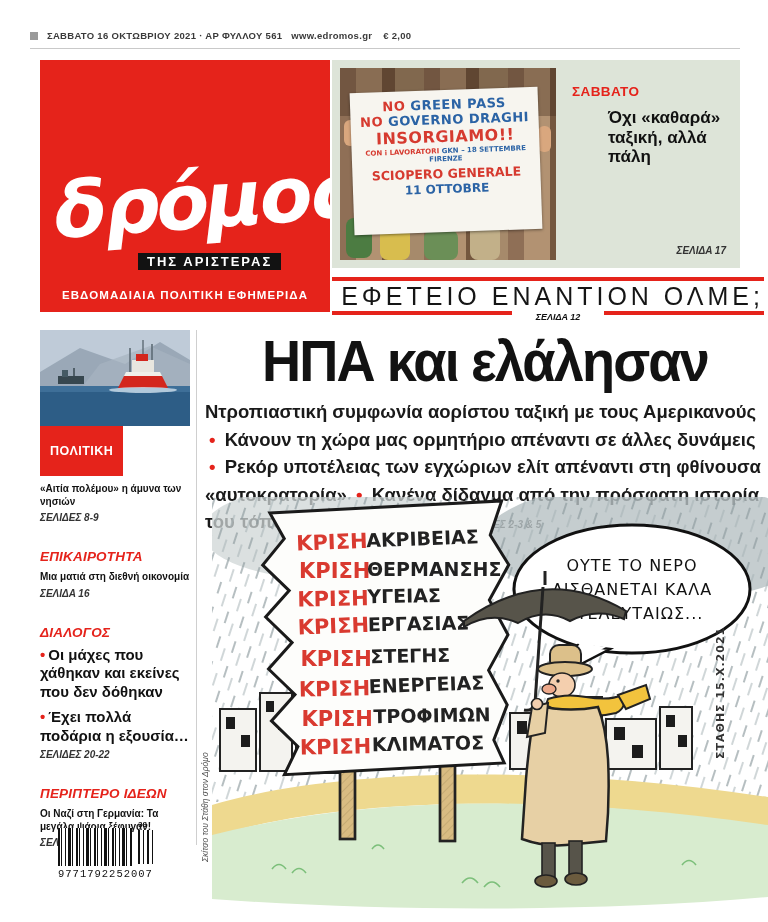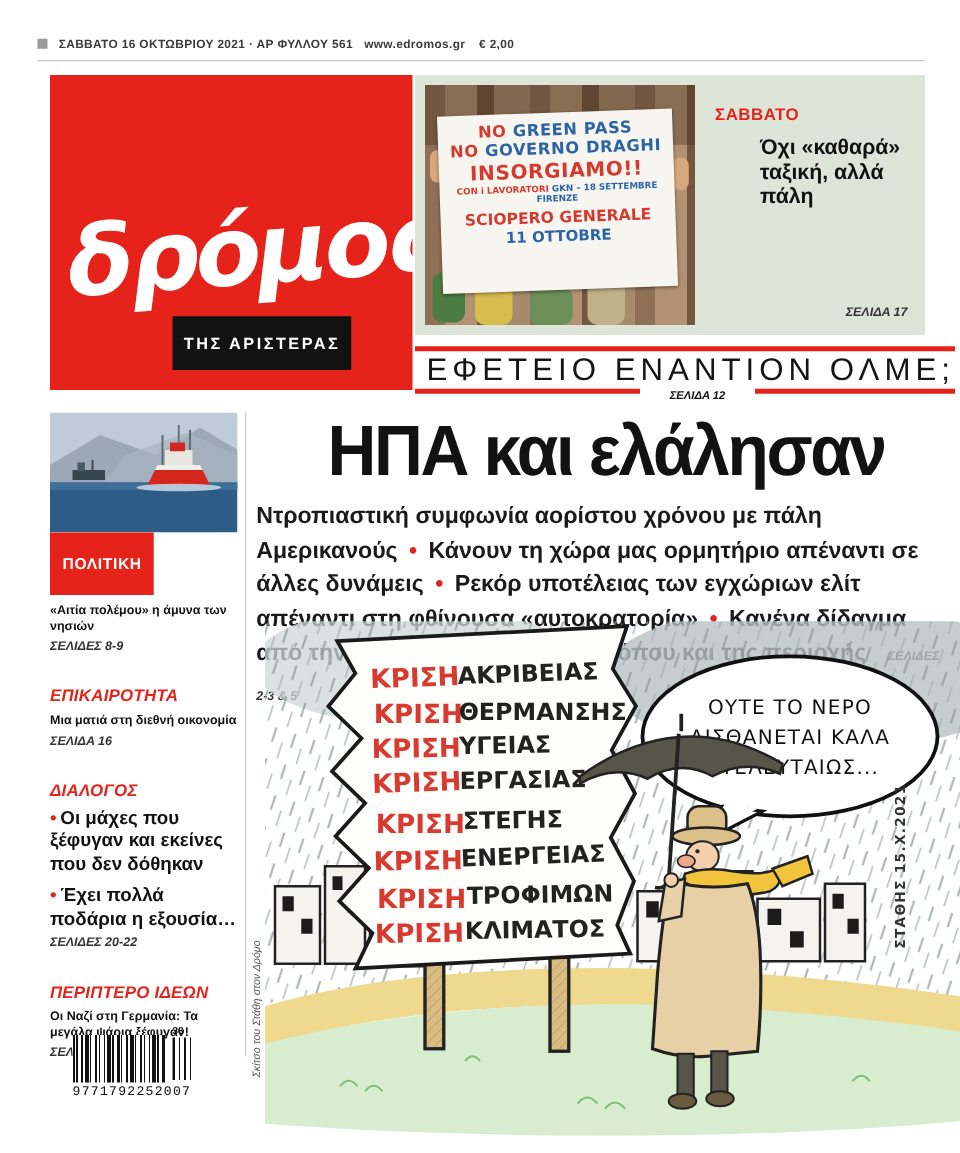--- a/index.html
+++ b/index.html
@@ -12,21 +12,21 @@
   .topbar { left:30px; top:30px; width:710px; font-size:9.5px; font-weight:bold; color:#3a3a3a; letter-spacing:.3px; }
   .topbar .sq { display:inline-block; width:8px; height:8px; background:#9a9a9a; margin-right:6px; vertical-align:middle; }
   .toprule { left:30px; top:48px; width:710px; height:1px; background:#c9c9c9; }
 
   
   .masthead { left:40px; top:60px; width:290px; height:252px; background:#e5231b; }
   .logo-script { position:absolute; left:14px; top:98px; width:262px; text-align:center;
                  font-family:"DejaVu Sans", sans-serif; font-style:italic; font-weight:bold;
                  font-size:77px; color:#fff; transform:rotate(-4deg); letter-spacing:-3px; }
   .logo-sub { position:absolute; left:98px; top:193px; background:#121212; color:#fff;
-              font-size:13px; font-weight:bold; letter-spacing:2px; padding:14px 9px; }
+              font-size:13px; font-weight:bold; letter-spacing:2px; padding:1px 9px; }
   .tagline { position:absolute; left:0; bottom:11px; width:100%; text-align:center; color:#fff;
              font-size:11.5px; font-weight:bold; letter-spacing:1.1px; }
 
   
   .worldbox { left:332px; top:60px; width:408px; height:208px; background:#dde4d8; }
   .photo { position:absolute; left:8px; top:8px; width:216px; height:192px; overflow:hidden;
            background:repeating-linear-gradient(90deg,#8f6f56 0 16px,#b29272 16px 42px,#74573f 42px 55px,#a68a6b 55px 84px); }
   .photo .shade { position:absolute; left:0; top:0; width:100%; height:48px; background:rgba(60,40,25,.35); }
   .handsign { position:absolute; left:12px; top:22px; width:188px; height:142px; background:#f7f5ef;
               transform:rotate(-2deg); box-shadow:0 1px 3px rgba(0,0,0,.45); text-align:center; padding-top:7px;
@@ -98,20 +98,21 @@
     <span class="sq"></span>
     <span>ΣΑΒΒΑΤΟ 16 ΟΚΤΩΒΡΙΟΥ 2021 · ΑΡ ΦΥΛΛΟΥ 561</span>
     <span style="margin-left:6px;">www.edromos.gr</span>
     <span style="margin-left:8px;">€ 2,00</span>
   </div>
   <div class="abs toprule"></div>
 
   <div class="abs masthead">
     <div class="logo-script">δρόμος</div>
     <div class="logo-sub">ΤΗΣ ΑΡΙΣΤΕΡΑΣ</div>
+    <div class="tagline">ΕΒΔΟΜΑΔΙΑΙΑ ΠΟΛΙΤΙΚΗ ΕΦΗΜΕΡΙΔΑ</div>
   </div>
 
   <div class="abs worldbox">
     <div class="photo">
       <div class="shade"></div>
 
       <div class="crowd-dot" style="left:6px; top:150px; width:26px; height:40px; background:#4c7c42; border-radius:8px;"></div>
       <div class="crowd-dot" style="left:40px; top:158px; width:30px; height:34px; background:#d8bd4e; border-radius:8px;"></div>
       <div class="crowd-dot" style="left:84px; top:162px; width:34px; height:30px; background:#6b8f57; border-radius:8px;"></div>
       <div class="crowd-dot" style="left:130px; top:156px; width:30px; height:36px; background:#c2b089; border-radius:8px;"></div>
@@ -151,21 +152,21 @@
 
   <div class="abs rule-red" style="left:332px; top:277px; width:432px;"></div>
   <div class="abs appeal-title">ΕΦΕΤΕΙΟ ΕΝΑΝΤΙΟΝ ΟΛΜΕ;</div>
   <div class="abs rule-red" style="left:332px; top:311px; width:432px;"></div>
   <div class="abs gapbox">
     <span>ΣΕΛΙΔΑ 12</span>
   </div>
 
   <div class="abs headline">ΗΠΑ και ελάλησαν</div>
   <div class="abs deck">
-    <span>Ντροπιαστική συμφωνία αορίστου χρόνου με πάλη Αμερικανούς</span>
+    <span>Ντροπιαστική συμφωνία αορίστου ταξική με τους Αμερικανούς</span>
     <span class="bullet">•</span>
     <span>Κάνουν τη χώρα μας ορμητήριο απέναντι σε άλλες δυνάμεις</span>
     <span class="bullet">•</span>
     <span>Ρεκόρ υποτέλειας των εγχώριων ελίτ απέναντι στη φθίνουσα «αυτοκρατορία»</span>
     <span class="bullet">•</span>
     <span>Κανένα δίδαγμα από την πρόσφατη ιστορία του τόπου και της περιοχής</span>
     <span class="pageref">ΣΕΛΙΔΕΣ 2-3 &amp; 5</span>
   </div>
 
   <div class="abs vdivider"></div>
@@ -194,21 +195,21 @@
     <div class="redlabel">ΠΟΛΙΤΙΚΗ</div>
     <div class="sb-title">«Αιτία πολέμου» η άμυνα των νησιών</div>
     <div class="sb-ref">ΣΕΛΙΔΕΣ 8-9</div>
 
     <div class="sb-kicker">ΕΠΙΚΑΙΡΟΤΗΤΑ</div>
     <div class="sb-title">Μια ματιά στη διεθνή οικονομία</div>
     <div class="sb-ref">ΣΕΛΙΔΑ 16</div>
 
     <div class="sb-kicker">ΔΙΑΛΟΓΟΣ</div>
     <div class="sb-item">
-      <span class="dot">•</span><span>Οι μάχες που ξέφυγαν και εκείνες που δεν δόθηκαν</span>
+      <span class="dot">•</span><span>Οι μάχες που χάθηκαν και εκείνες που δεν δόθηκαν</span>
     </div>
     <div class="sb-item">
       <span class="dot">•</span><span>Έχει πολλά ποδάρια η εξουσία…</span>
     </div>
     <div class="sb-ref">ΣΕΛΙΔΕΣ 20-22</div>
 
     <div class="sb-kicker">ΠΕΡΙΠΤΕΡΟ ΙΔΕΩΝ</div>
     <div class="sb-title">Οι Ναζί στη Γερμανία: Τα μεγάλα ψάρια ξέφυγαν!</div>
     <div class="sb-ref">ΣΕΛΙΔΕΣ 30-31</div>
   </div>

